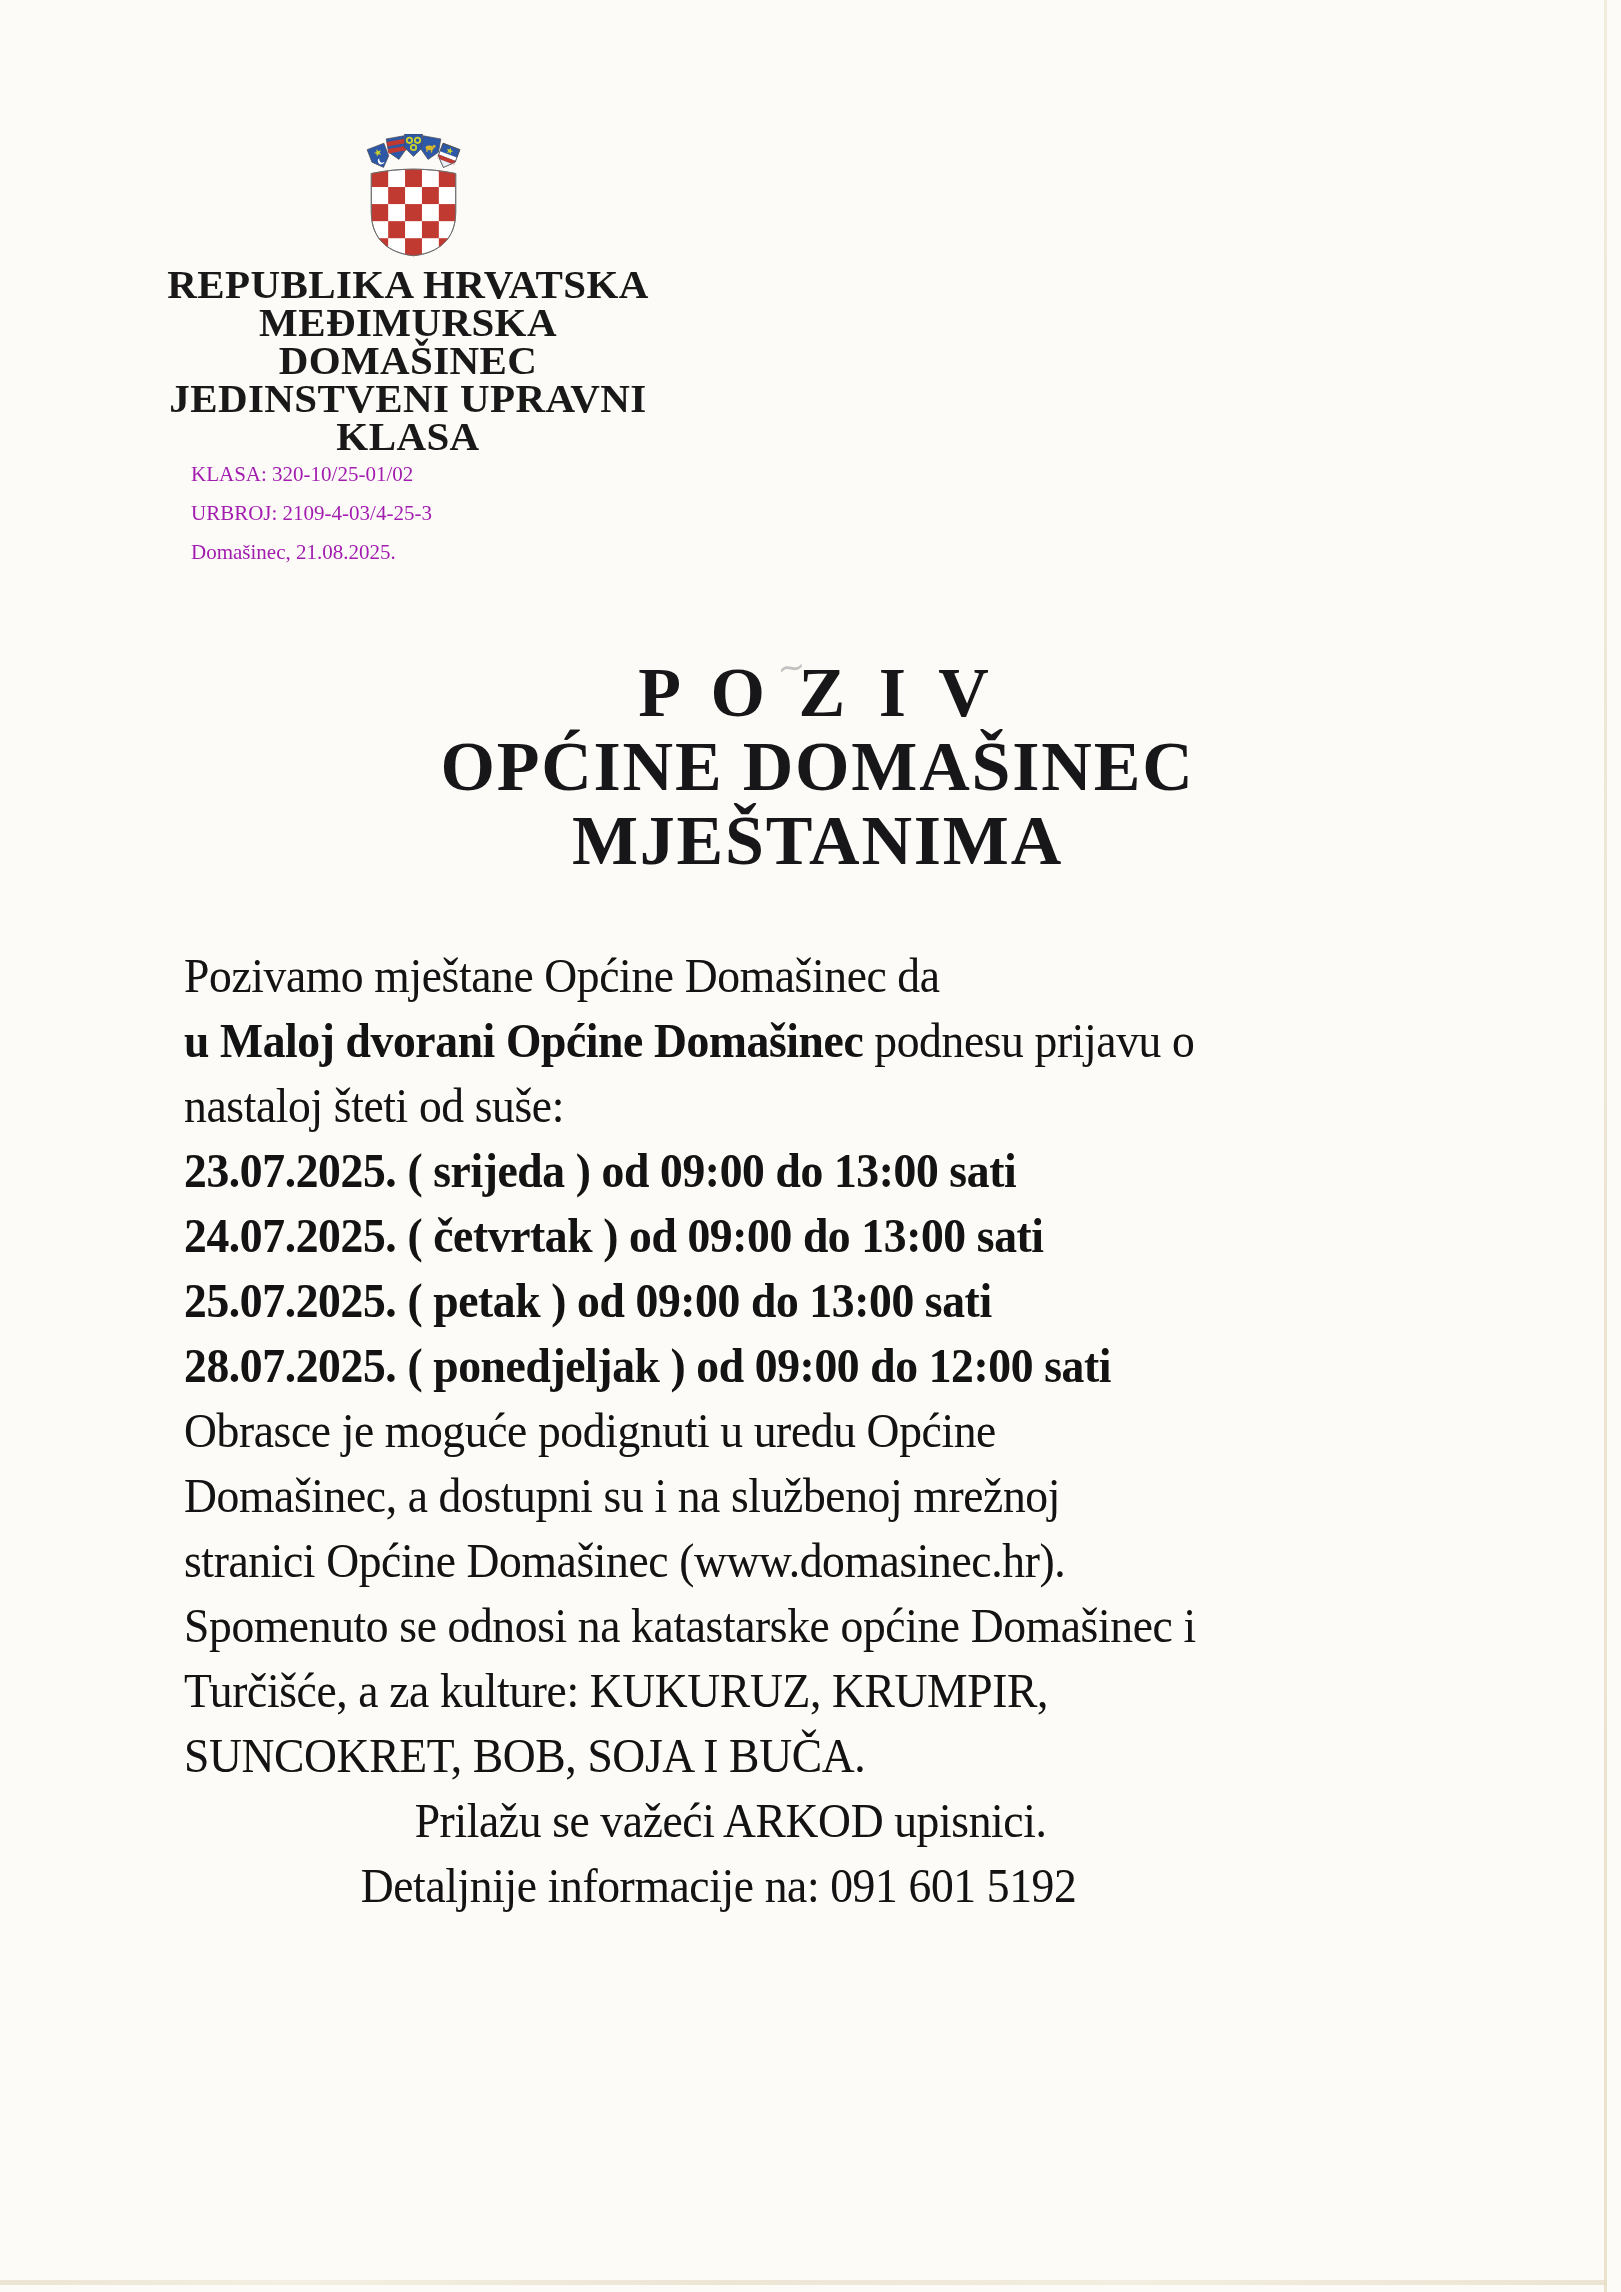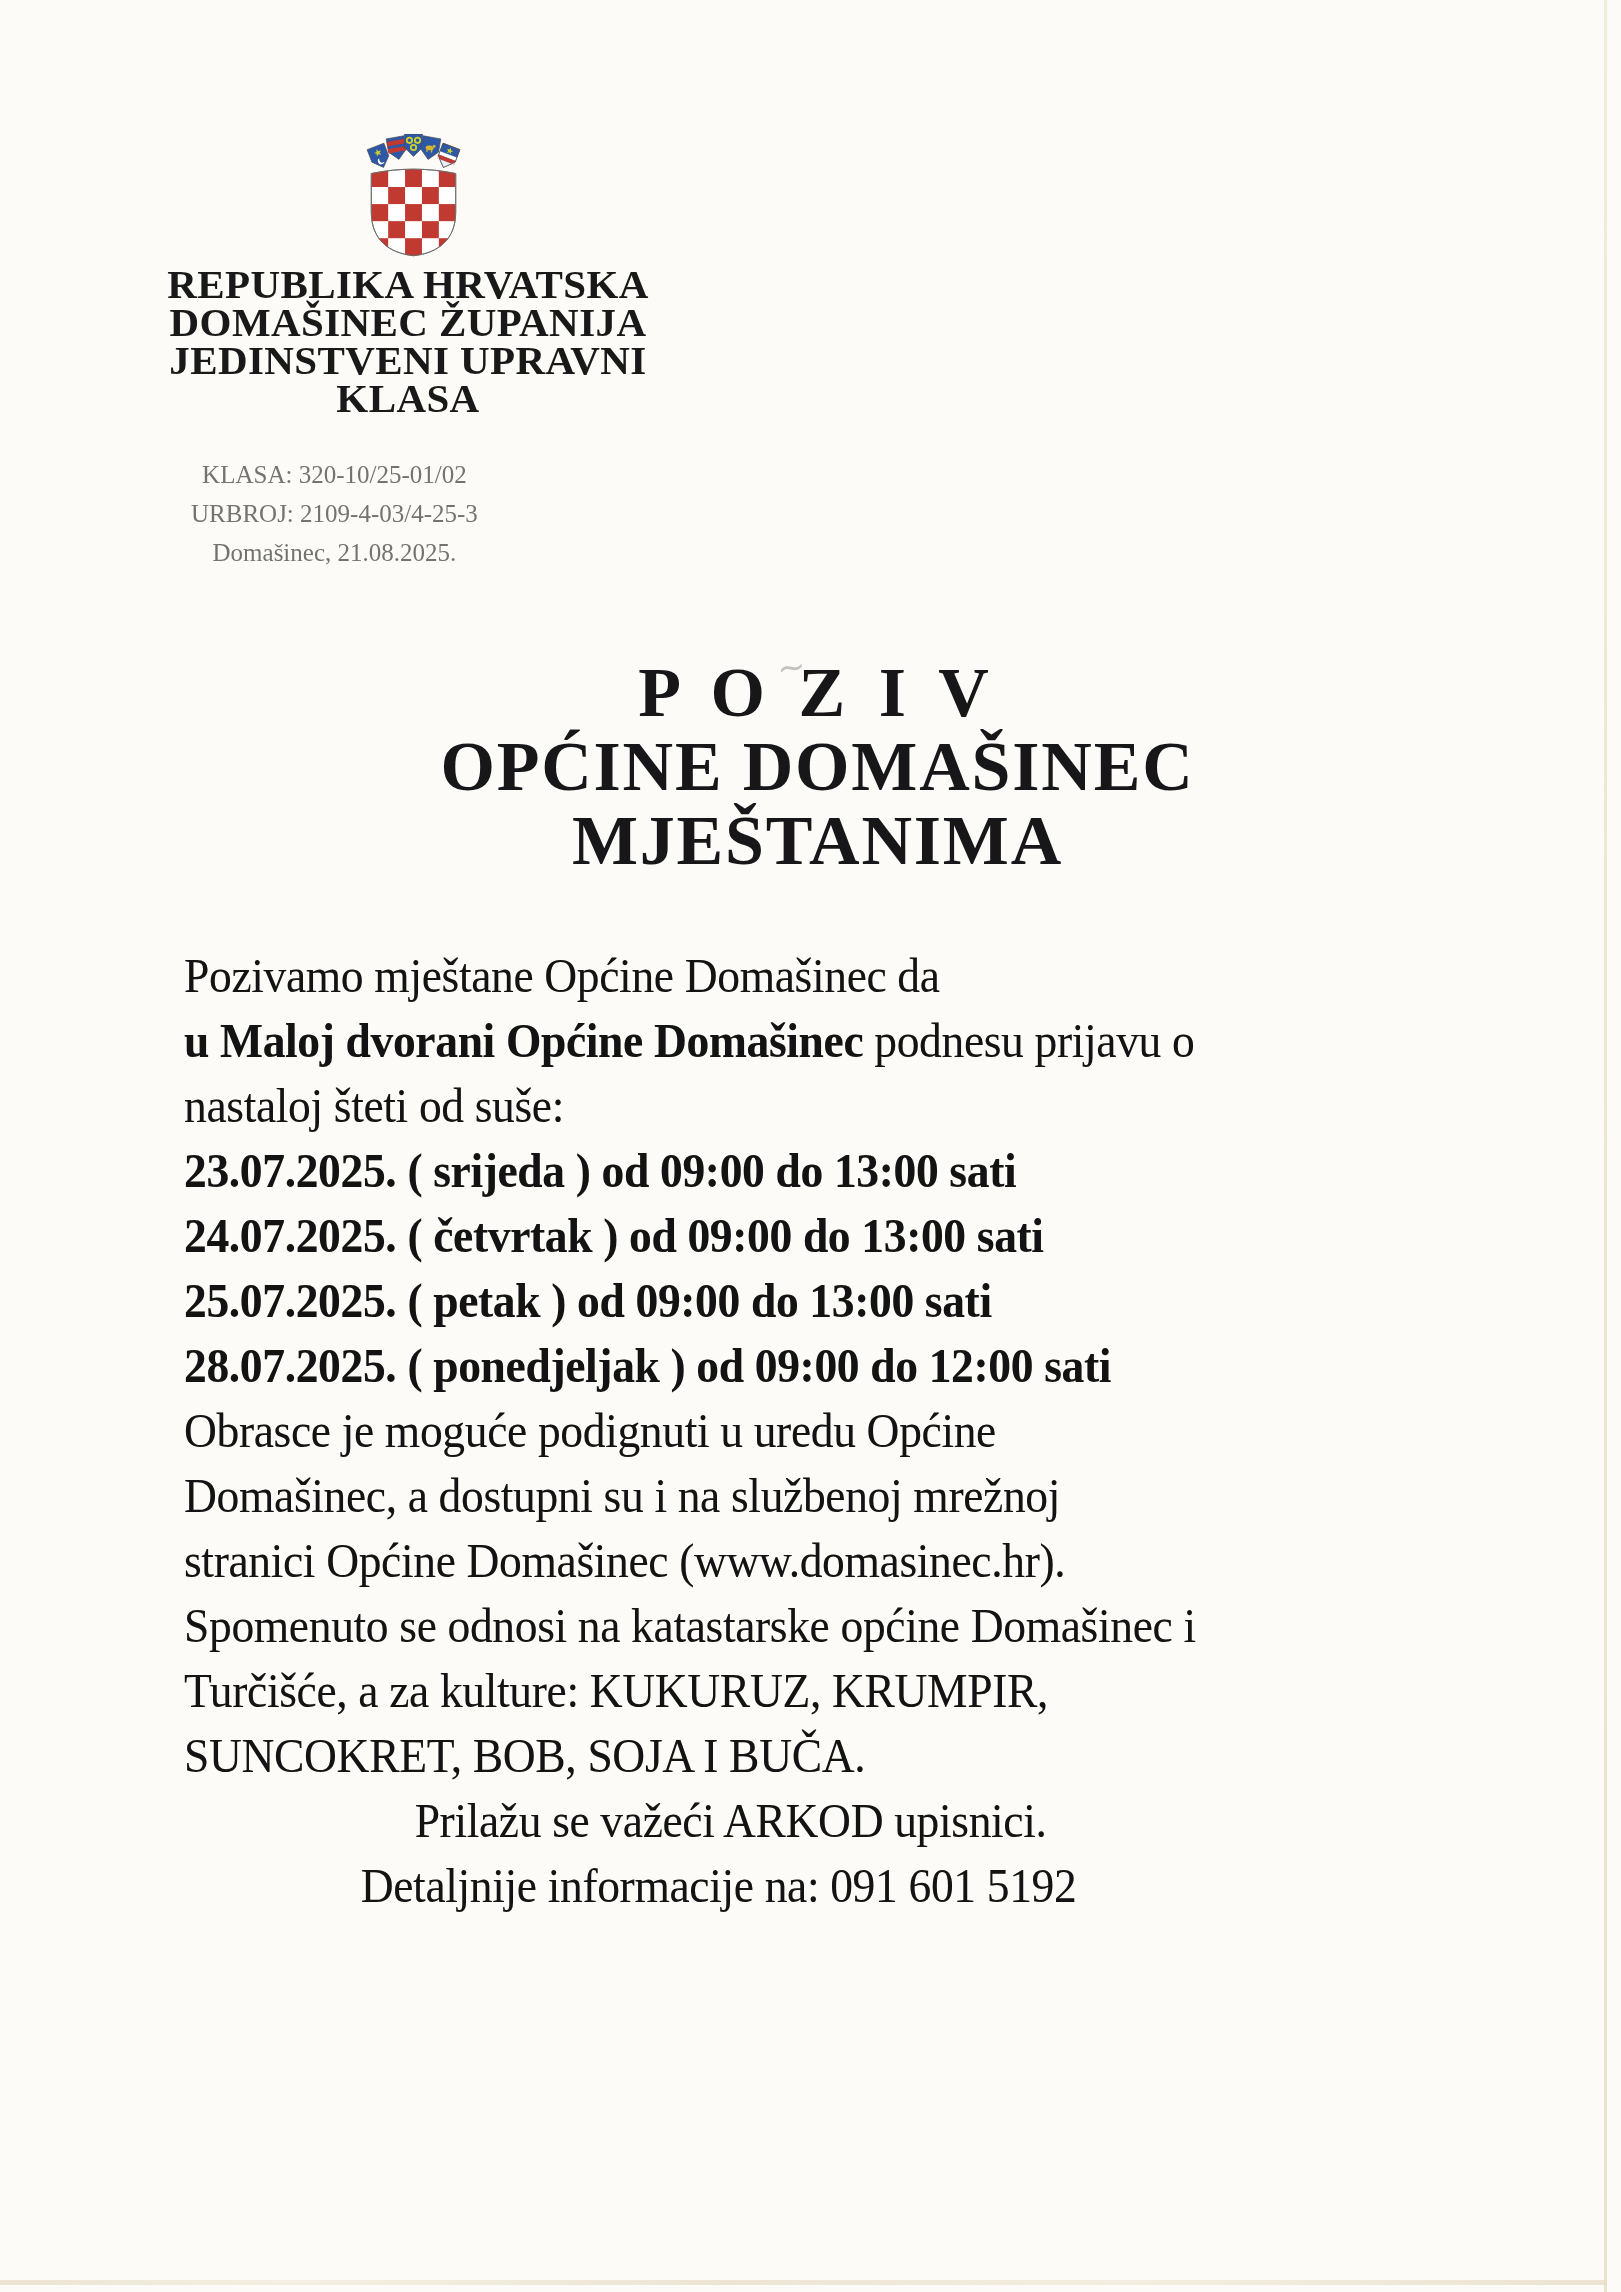--- a/index.html
+++ b/index.html
@@ -15,21 +15,21 @@
   .coa{position:absolute;left:365px;top:134px;width:97px;height:124px;}
   
   .org-header{
     position:absolute;left:134px;top:265px;width:548px;
     text-align:center;font-size:41px;font-weight:bold;line-height:38px;
     letter-spacing:0.4px;color:#191919;
   }
   
   .ref-block{
     position:absolute;left:191px;top:455px;
-    font-size:25px;line-height:39px;color:#737373;text-align:center;
+    font-size:21px;line-height:39px;color:#a21caf;
   }
   
   .title-block{
     position:absolute;left:0;top:656px;width:1621px;
     text-align:center;font-size:70px;font-weight:bold;line-height:74px;
     letter-spacing:1.8px;color:#17171a;margin-left:7px;
   }
   .title-poziv{letter-spacing:8px;}
   
   .body-block{
@@ -126,21 +126,21 @@
         <rect x="-10" y="-2.5" width="20" height="4" fill="#ffffff" stroke="none"></rect>
         <rect x="-10" y="1.5" width="20" height="4.5" fill="#c13a31" stroke="none"></rect>
         <polygon points="-10,6 10,6 10,3 0,13 -10,3" fill="#ffffff" stroke="none" opacity="0.9"></polygon>
         <path d="M-10,-12 L10,-12 L10,3 L0,13 L-10,3 Z" fill="none"></path>
       </g>
     </g>
   </svg>
 
   <div class="org-header">
     <div>REPUBLIKA HRVATSKA</div>
-    <div>DOMAŠINEC ŽUPANIJA</div>
+    <div>MEĐIMURSKA DOMAŠINEC</div>
     <div>JEDINSTVENI UPRAVNI KLASA</div>
   </div>
 
   <div class="ref-block">
     <div>KLASA: 320-10/25-01/02</div>
     <div>URBROJ: 2109-4-03/4-25-3</div>
     <div>Domašinec, 21.08.2025.</div>
   </div>
 
   <div class="title-block">

